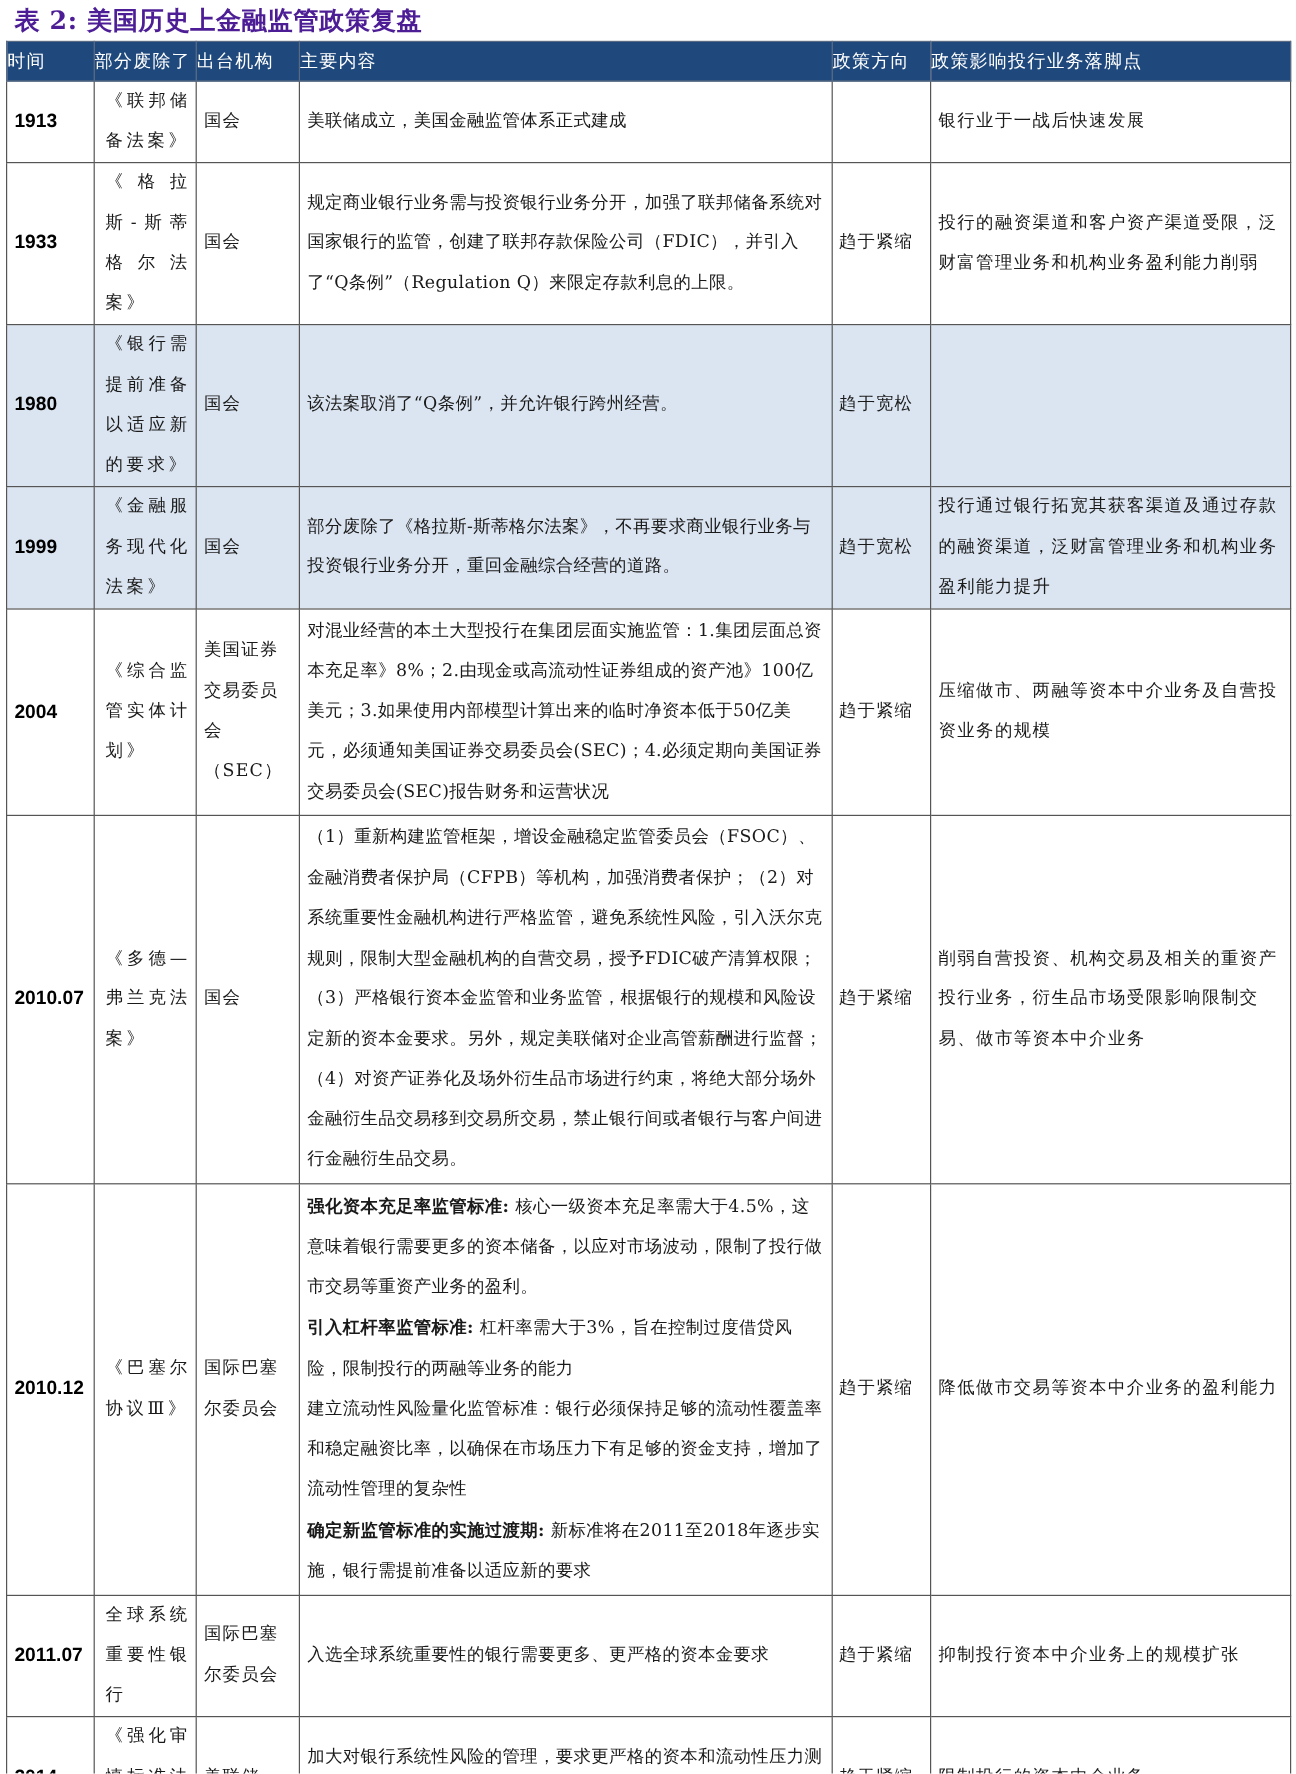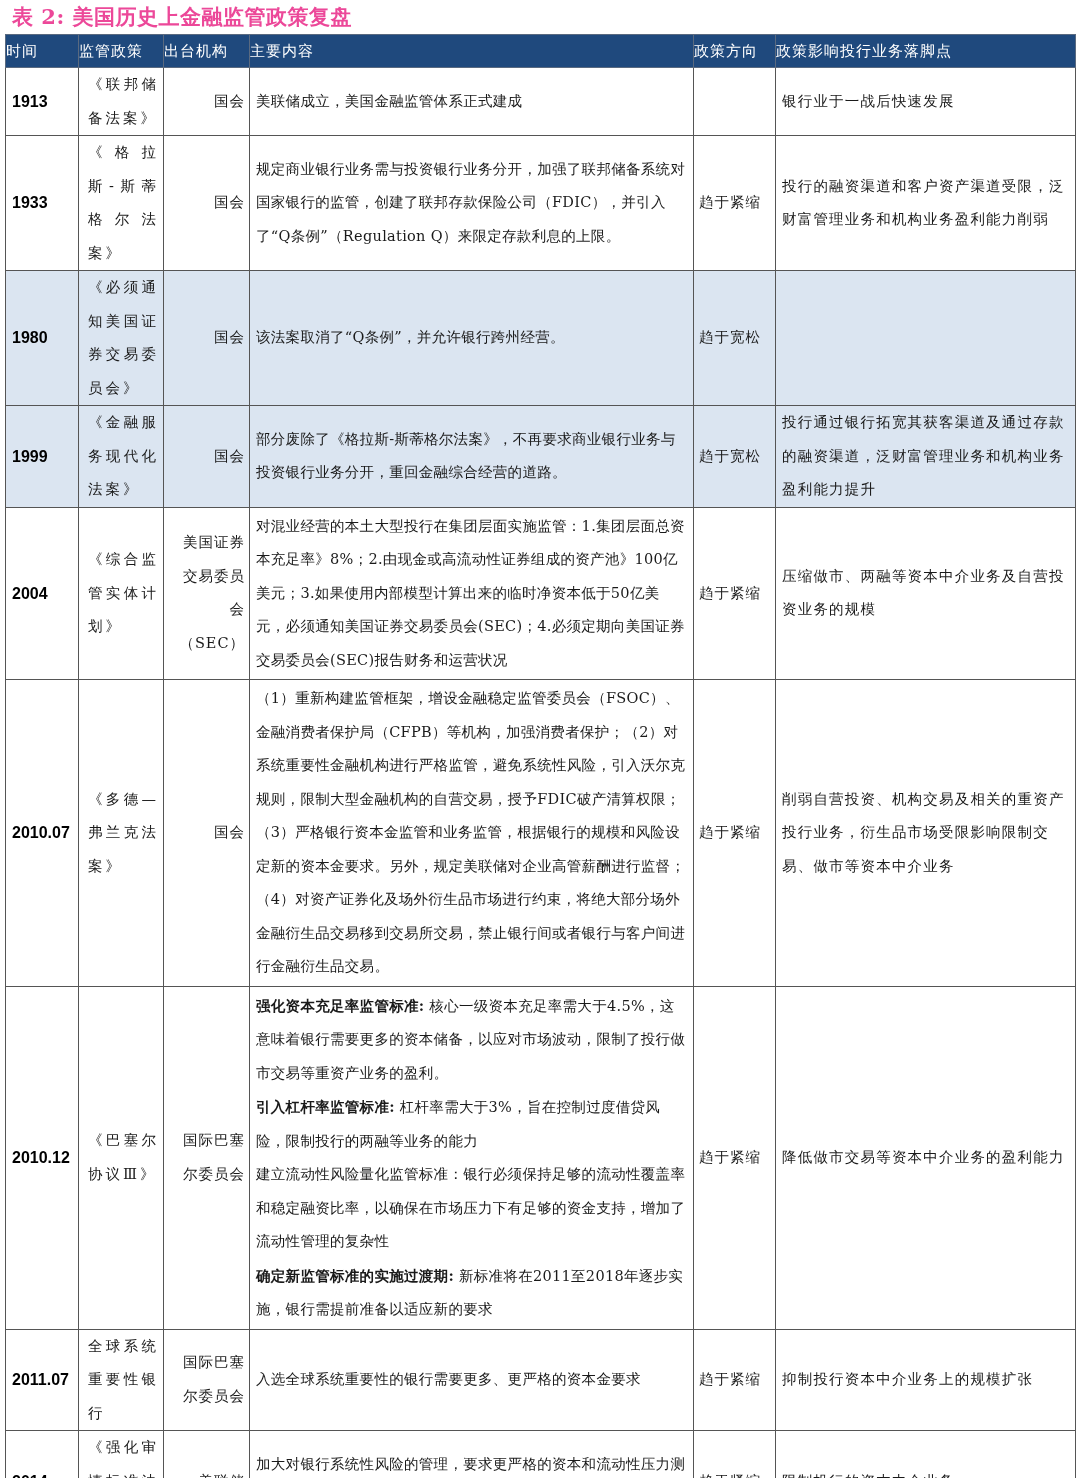--- a/index.html
+++ b/index.html
@@ -1,27 +1,27 @@
 <!DOCTYPE html>
 <html><head>
 <meta charset="utf-8">
 <style>
   html, body { margin:0; padding:0; background:#ffffff; }
   body { width:1080px; height:1478px; overflow:hidden; position:relative;
          font-family:"DejaVu Serif","Liberation Serif",serif; color:#1a1a1a; }
   .title { position:absolute; left:12px; top:3px; height:28px; font-size:21px; font-weight:bold;
-           font-family:"DejaVu Serif","Liberation Serif",serif; letter-spacing:0.5px; color:#ec4899; }
+           font-family:"DejaVu Serif","Liberation Serif",serif; letter-spacing:0.5px; color:#4c1d95; }
   table { position:absolute; left:5px; top:34px; width:1070px; border-collapse:collapse; table-layout:fixed; }
   th { background:#1f497d; color:#ffffff; font-size:15px; font-weight:normal; height:32px;
        border:1px solid #5a6a80; text-align:left; letter-spacing:1px; padding:0; }
   td { border:1.5px solid #555; font-size:14.5px; line-height:33.5px; vertical-align:middle; padding:0 6px; }
   tr.shaded td { background:#dbe5f1; }
   td.year { font-family:"Liberation Sans","DejaVu Sans",sans-serif; font-weight:bold; font-size:16px; padding-left:6px; color:#000000; }
   td.policy { text-align:justify; letter-spacing:3px; padding:0 4px 0 9px; }
-  td.agency { letter-spacing:1px; padding:0 4px 0 6px;text-align:right; }
+  td.agency { letter-spacing:1px; padding:0 4px 0 6px; }
   td.content { padding:2px 6px; letter-spacing:0.3px; }
   td.dir { padding:0 5px; letter-spacing:1px;font-family:Liberation Serif, serif; }
   td.impact { padding:0 6px; letter-spacing:1.2px; }
   .b { font-weight:bold; }
   .para { display:block; }
 </style>
 </head>
 <body>
 
 <div class="title">表 2: 美国历史上金融监管政策复盘</div>
@@ -31,21 +31,21 @@
     <col style="width:73px">
       <col style="width:85px">
       <col style="width:86px">
     <col style="width:444px">
       <col style="width:82px">
       <col style="width:300px">
   </colgroup>
   <thead>
     <tr>
       <th>时间</th>
-      <th>监管政策</th>
+      <th>部分废除了</th>
       <th>出台机构</th>
       <th>主要内容</th>
       <th>政策方向</th>
       <th>政策影响投行业务落脚点</th>
     </tr>
   </thead>
   <tbody id="tbody">
       <tr style="height: 67px;">
         <td class="year">1913</td>
         <td class="policy">《联邦储备法案》</td>
@@ -61,21 +61,21 @@
         <td class="policy">《格拉斯-斯蒂格尔法案》</td>
         <td class="agency">国会</td>
         <td class="content">
           <span class="para"><span>规定商业银行业务需与投资银行业务分开，加强了联邦储备系统对国家银行的监管，创建了联邦存款保险公司（FDIC），并引入了“Q条例”（Regulation Q）来限定存款利息的上限。</span></span>
         </td>
         <td class="dir">趋于紧缩</td>
         <td class="impact">投行的融资渠道和客户资产渠道受限，泛财富管理业务和机构业务盈利能力削弱</td>
       </tr>
       <tr class="shaded" style="height: 134px;">
         <td class="year">1980</td>
-        <td class="policy">《必须通知美国证券交易委员会》</td>
+        <td class="policy">《银行需提前准备以适应新的要求》</td>
         <td class="agency">国会</td>
         <td class="content">
           <span class="para"><span>该法案取消了“Q条例”，并允许银行跨州经营。</span></span>
         </td>
         <td class="dir">趋于宽松</td>
         <td class="impact"></td>
       </tr>
       <tr class="shaded" style="height: 100px;">
         <td class="year">1999</td>
         <td class="policy">《金融服务现代化法案》</td>

